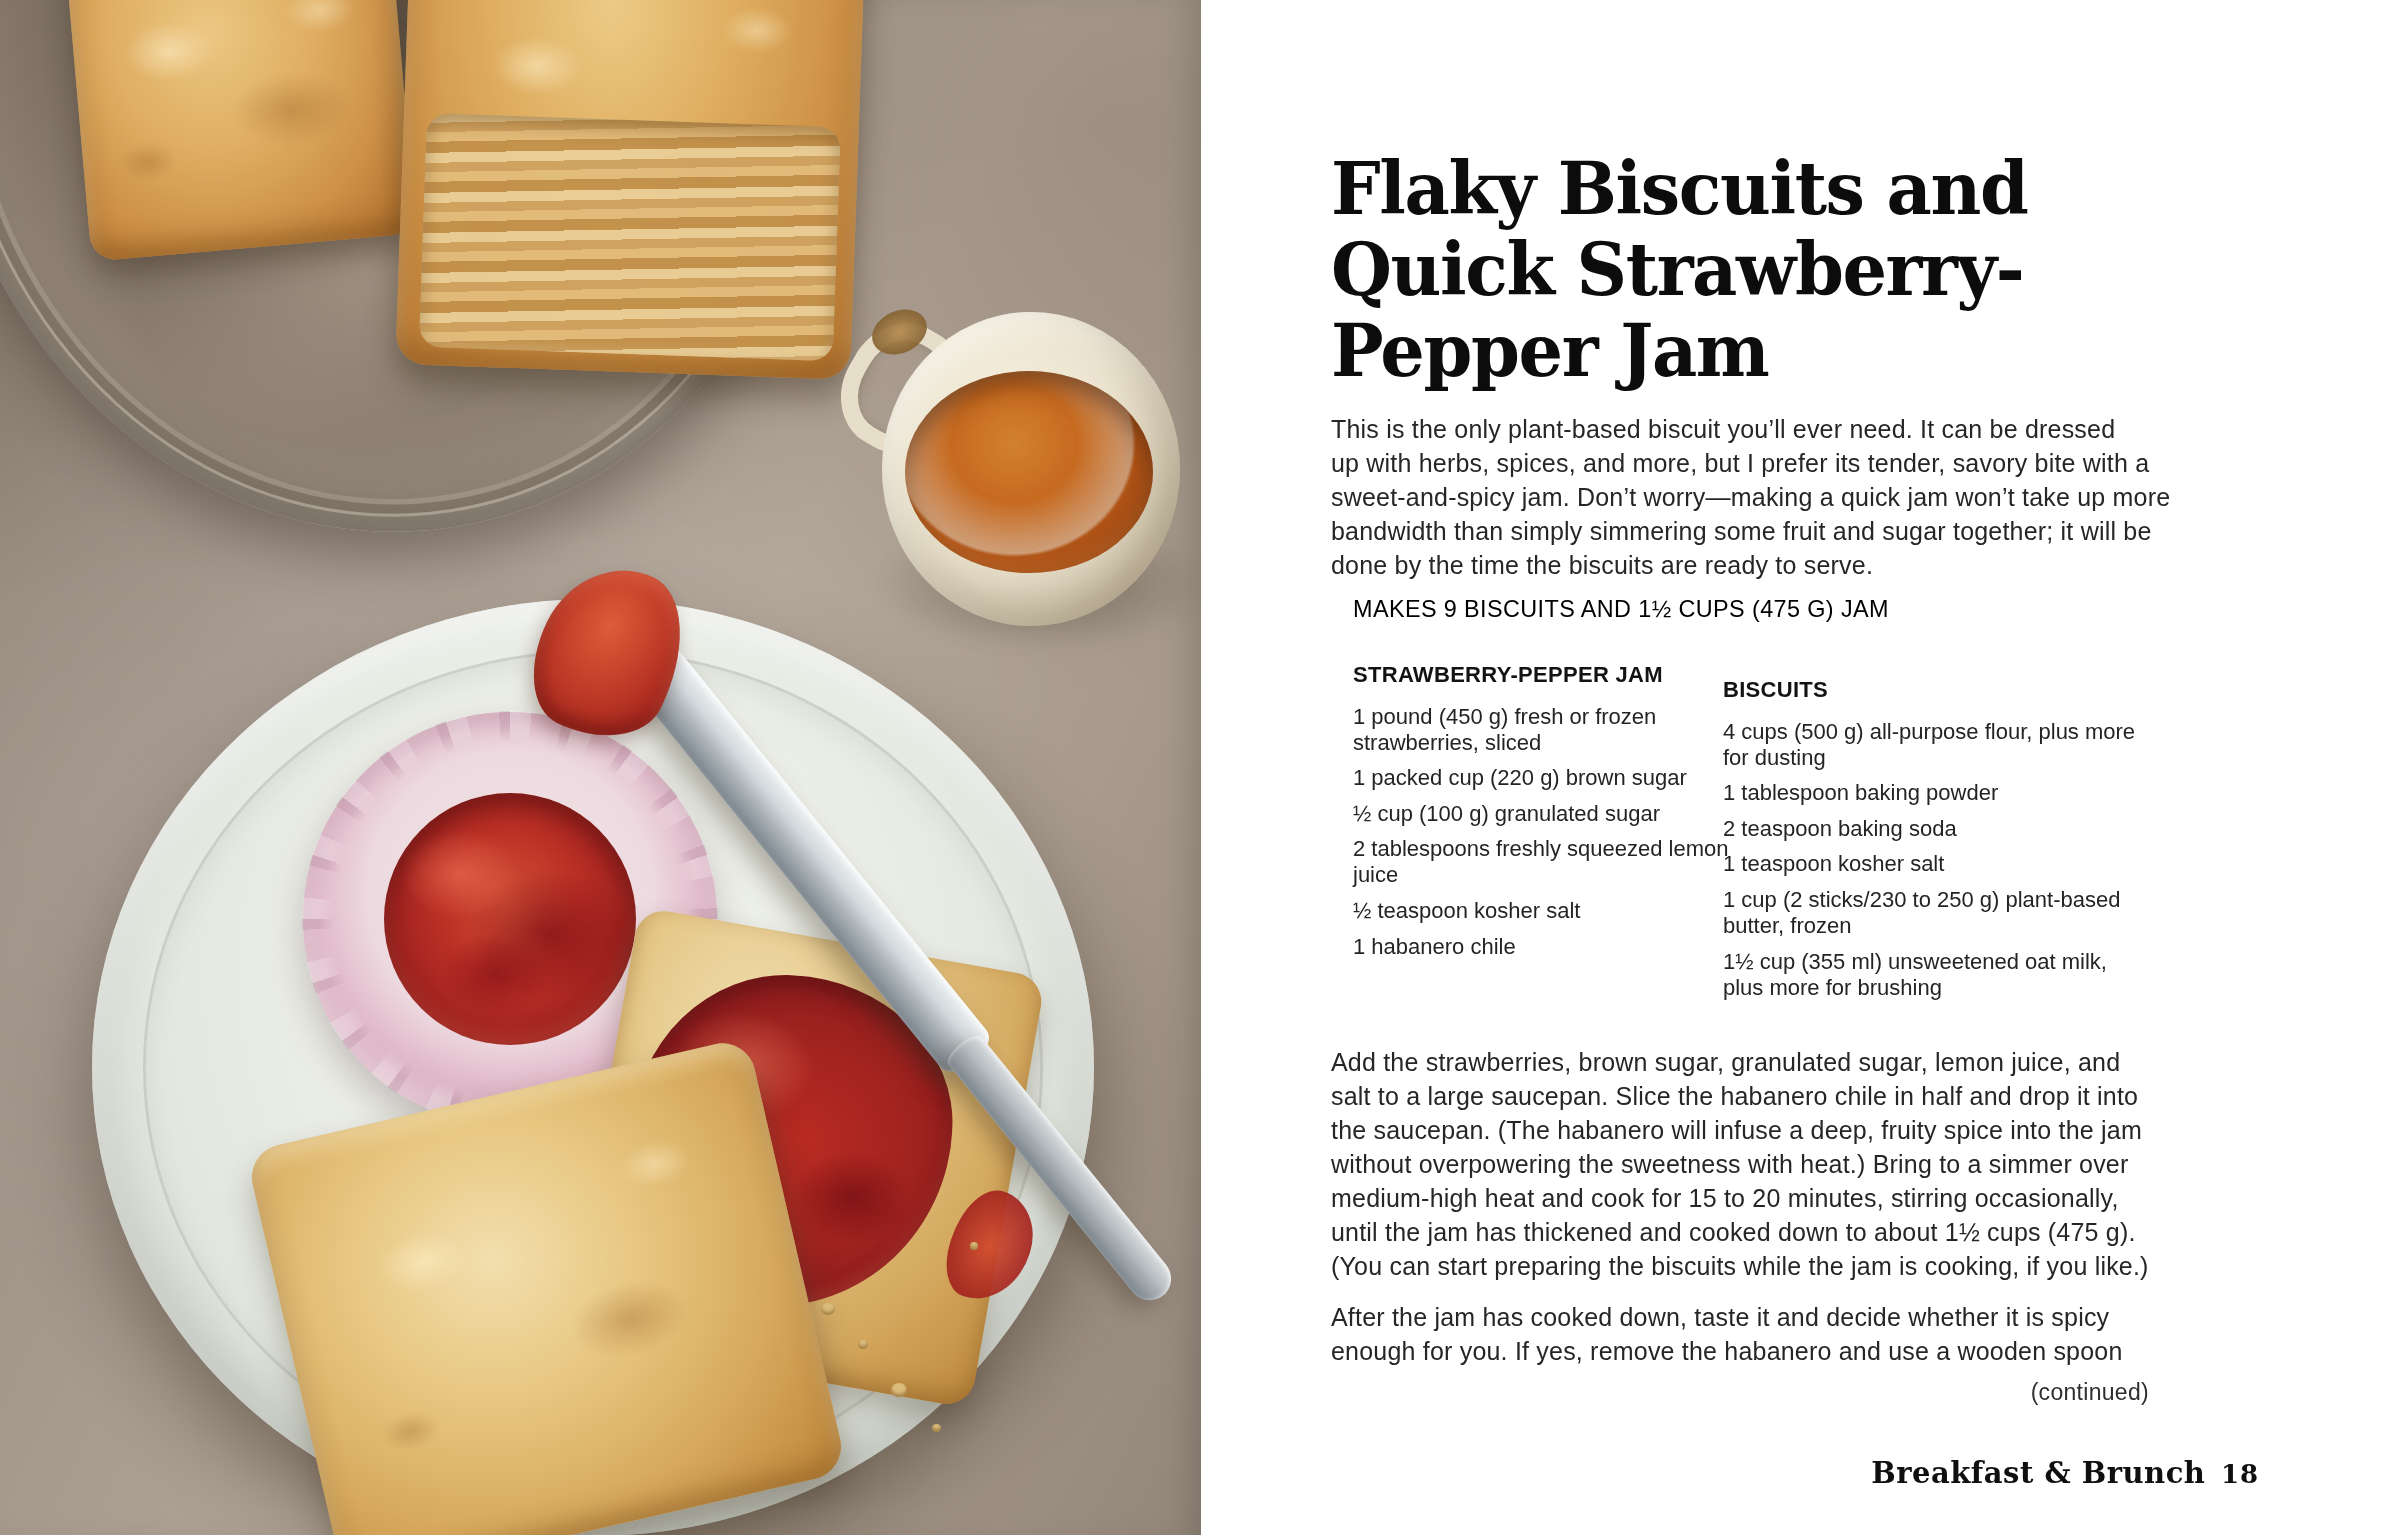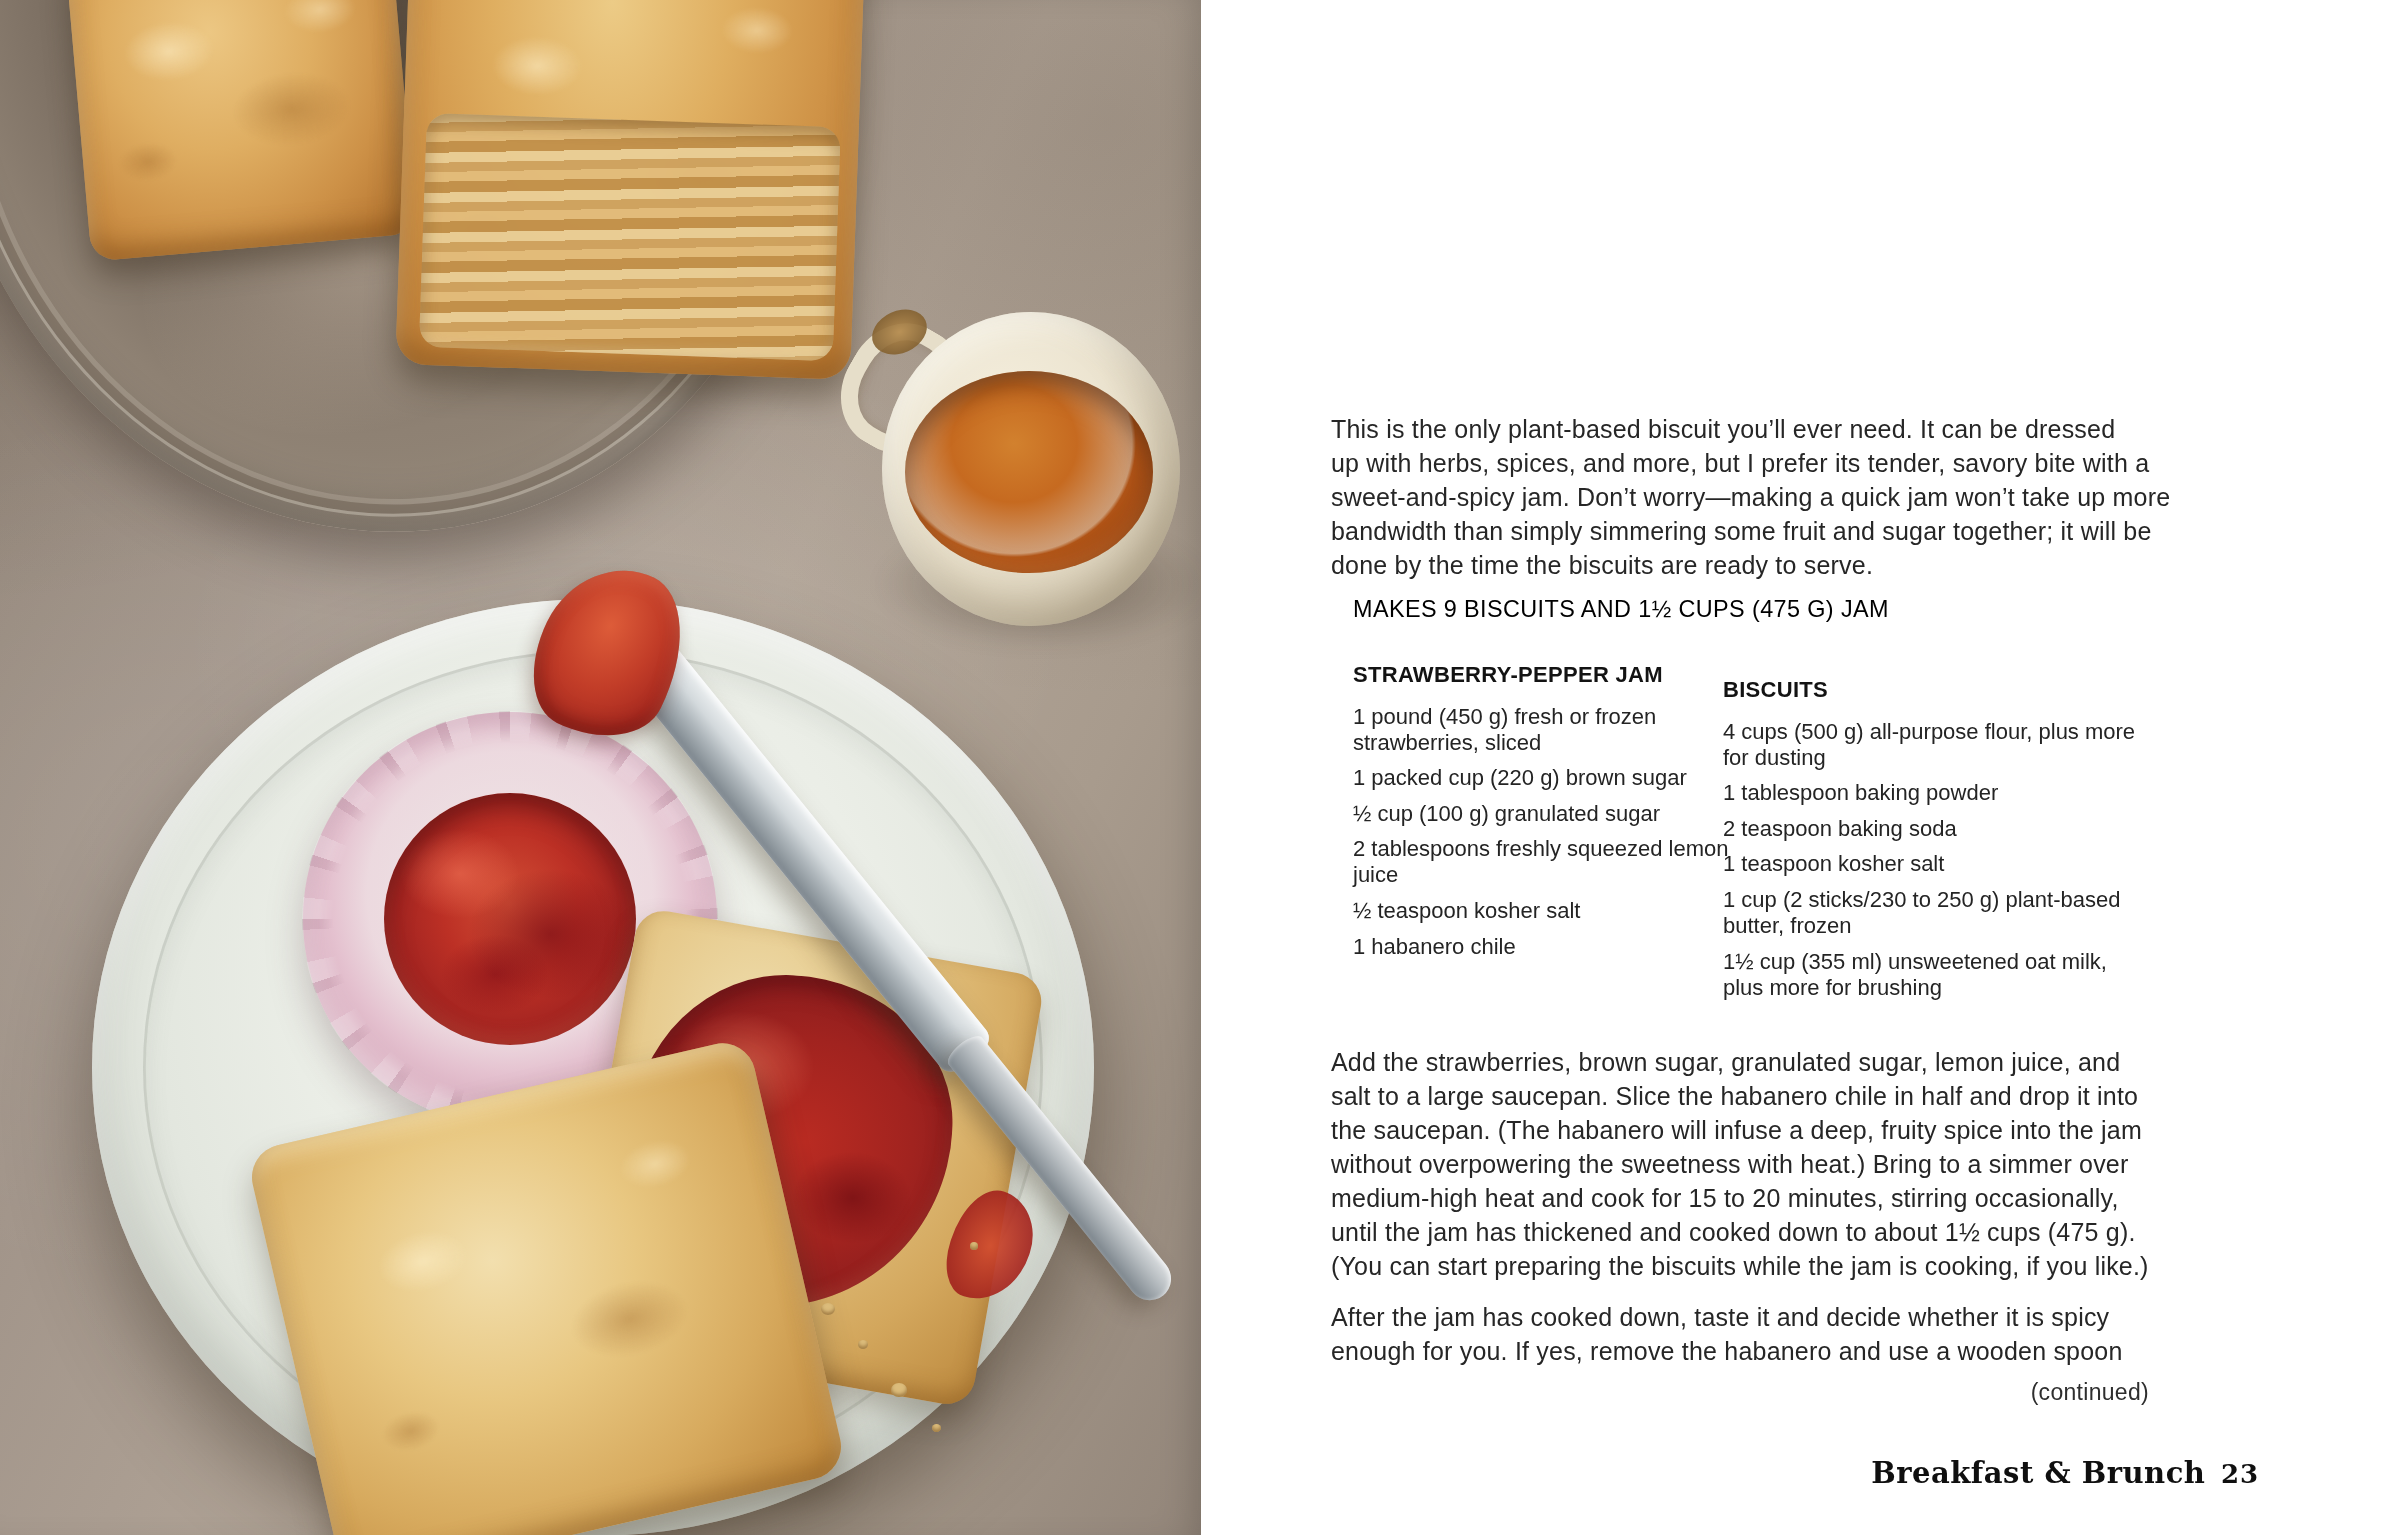--- a/index.html
+++ b/index.html
@@ -269,20 +269,25 @@
 
   <div class="crumb c1"></div>
   <div class="crumb c2"></div>
   <div class="crumb c3"></div>
   <div class="crumb c4"></div>
   <div class="crumb c5"></div>
 </div>
 
 <div class="page">
 
+  <h1 class="title">
+    <span>Flaky Biscuits and</span>
+    <span>Quick Strawberry-</span>
+    <span>Pepper Jam</span>
+  </h1>
 
   <p class="para intro">This is the only plant-based biscuit you’ll ever need. It can be dressed
 up with herbs, spices, and more, but I prefer its tender, savory bite with a
 sweet-and-spicy jam. Don’t worry—making a quick jam won’t take up more
 bandwidth than simply simmering some fruit and sugar together; it will be
 done by the time the biscuits are ready to serve.</p>
 
   <div class="yield">MAKES 9 BISCUITS AND 1½ CUPS (475 G) JAM</div>
 
   <div class="col col-jam">
@@ -315,17 +320,17 @@
 without overpowering the sweetness with heat.) Bring to a simmer over
 medium-high heat and cook for 15 to 20 minutes, stirring occasionally,
 until the jam has thickened and cooked down to about 1½ cups (475 g).
 (You can start preparing the biscuits while the jam is cooking, if you like.)</p>
   <p class="para step2">After the jam has cooked down, taste it and decide whether it is spicy
 enough for you. If yes, remove the habanero and use a wooden spoon</p>
 
   <div class="continued">(continued)</div>
 
   <div class="footer">
-    <span>Breakfast &amp; Brunch</span><span class="pagenum">23</span>
+    <span>Breakfast &amp; Brunch</span><span class="pagenum">18</span>
   </div>
 
 </div>
 
 
 </body></html>

